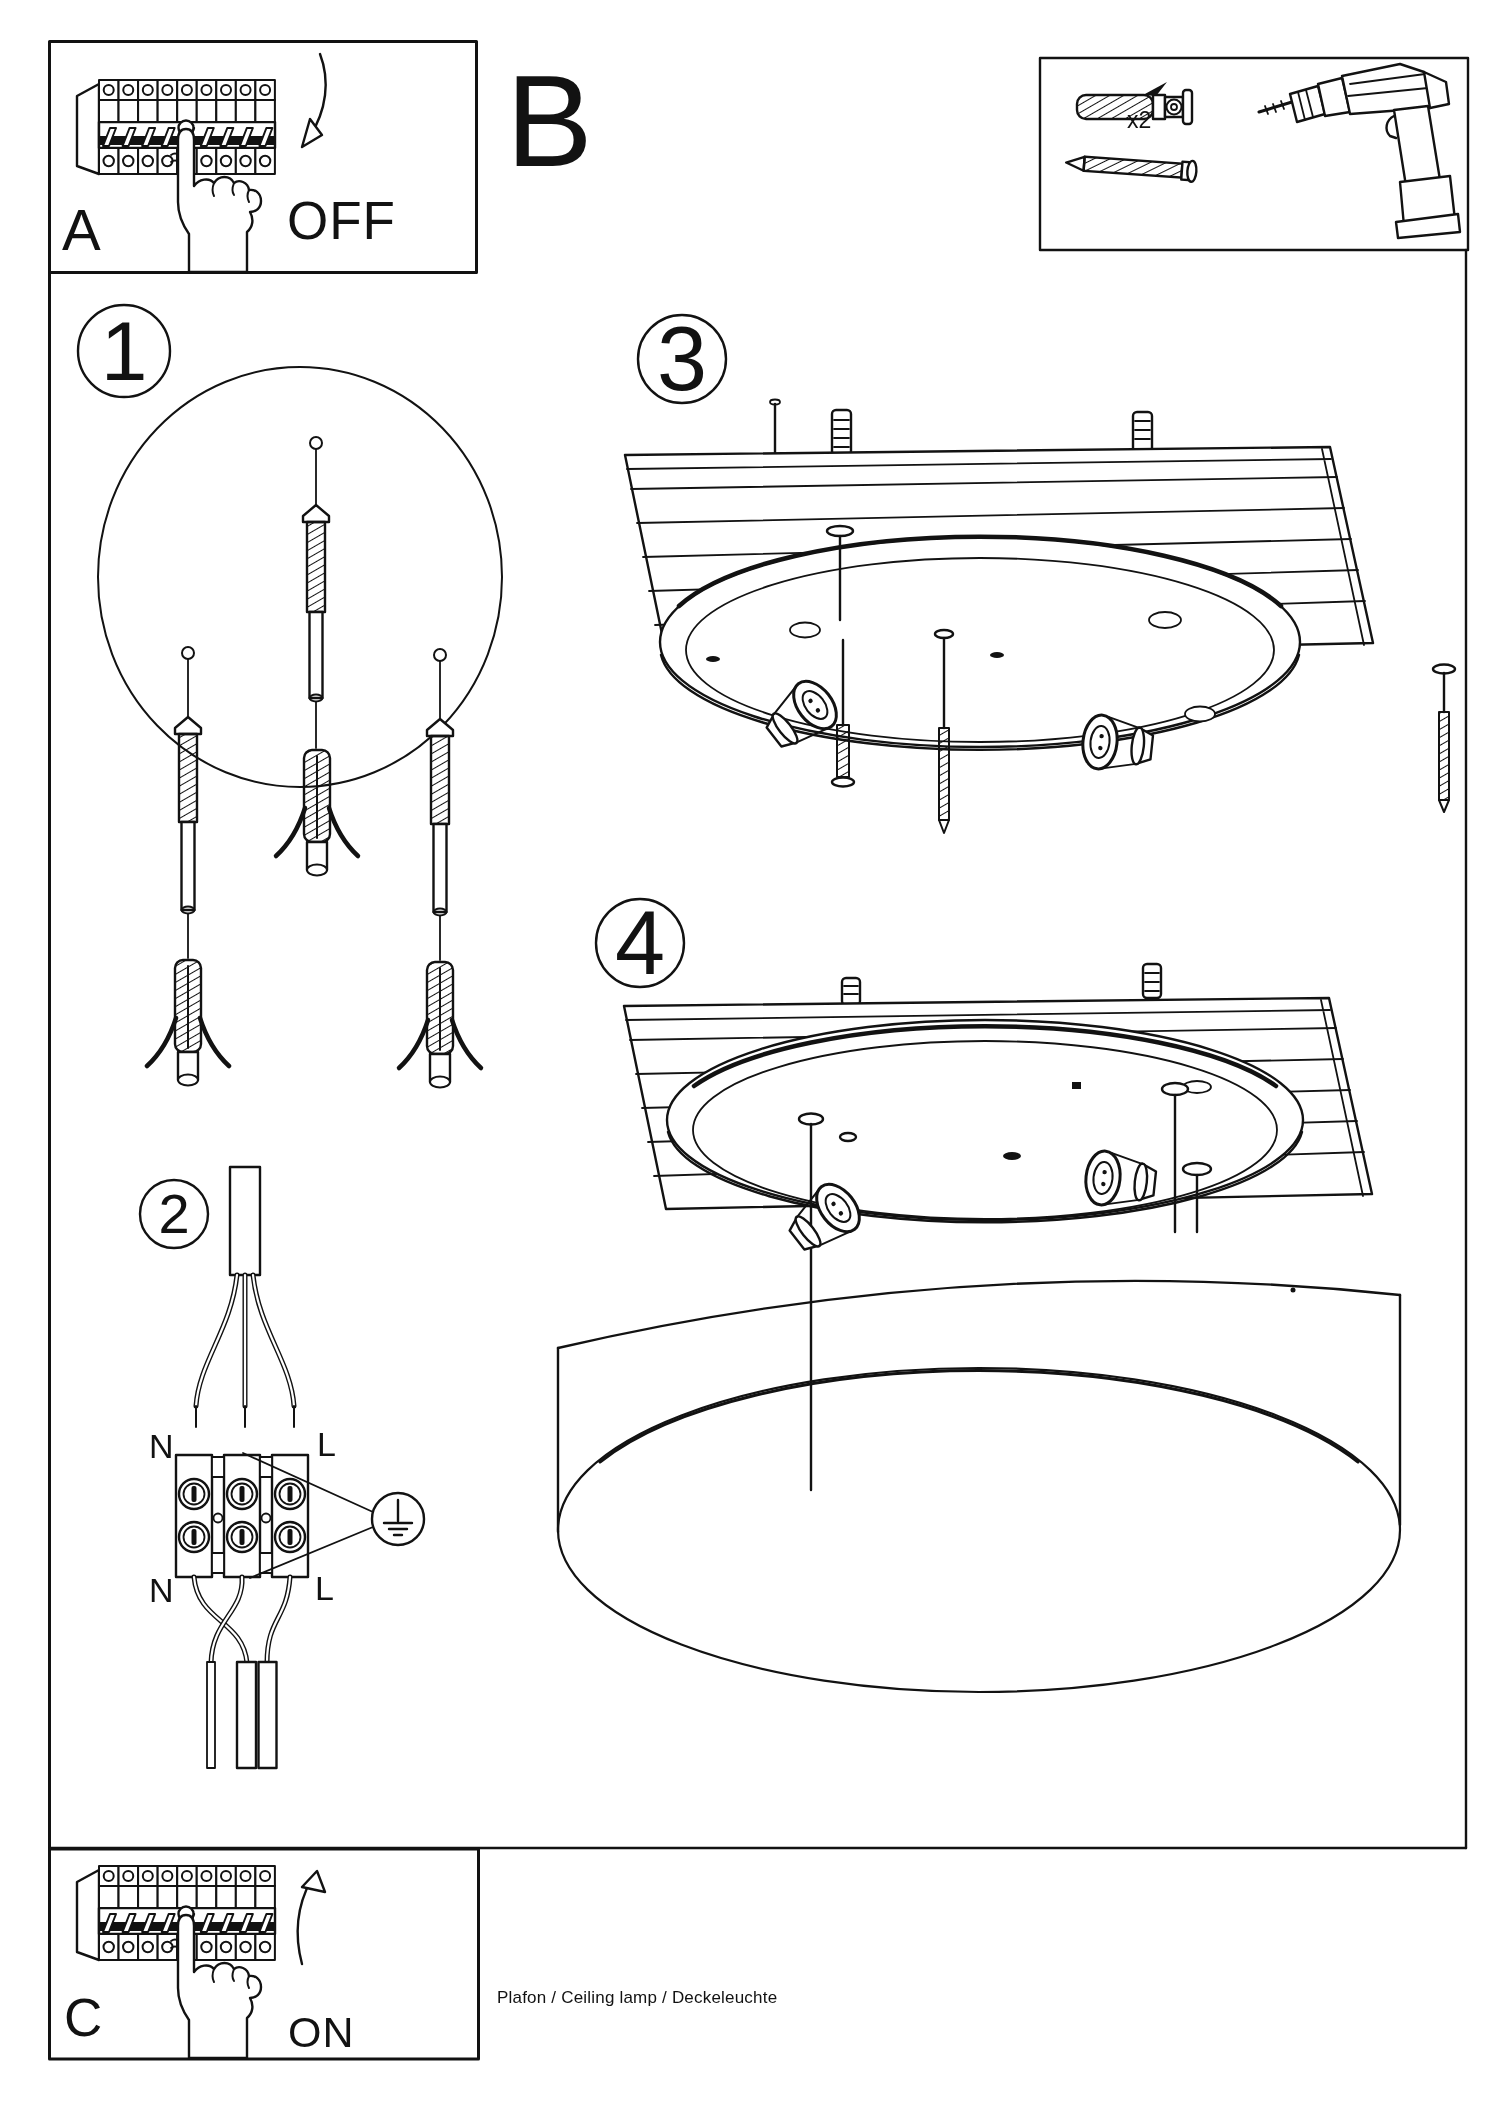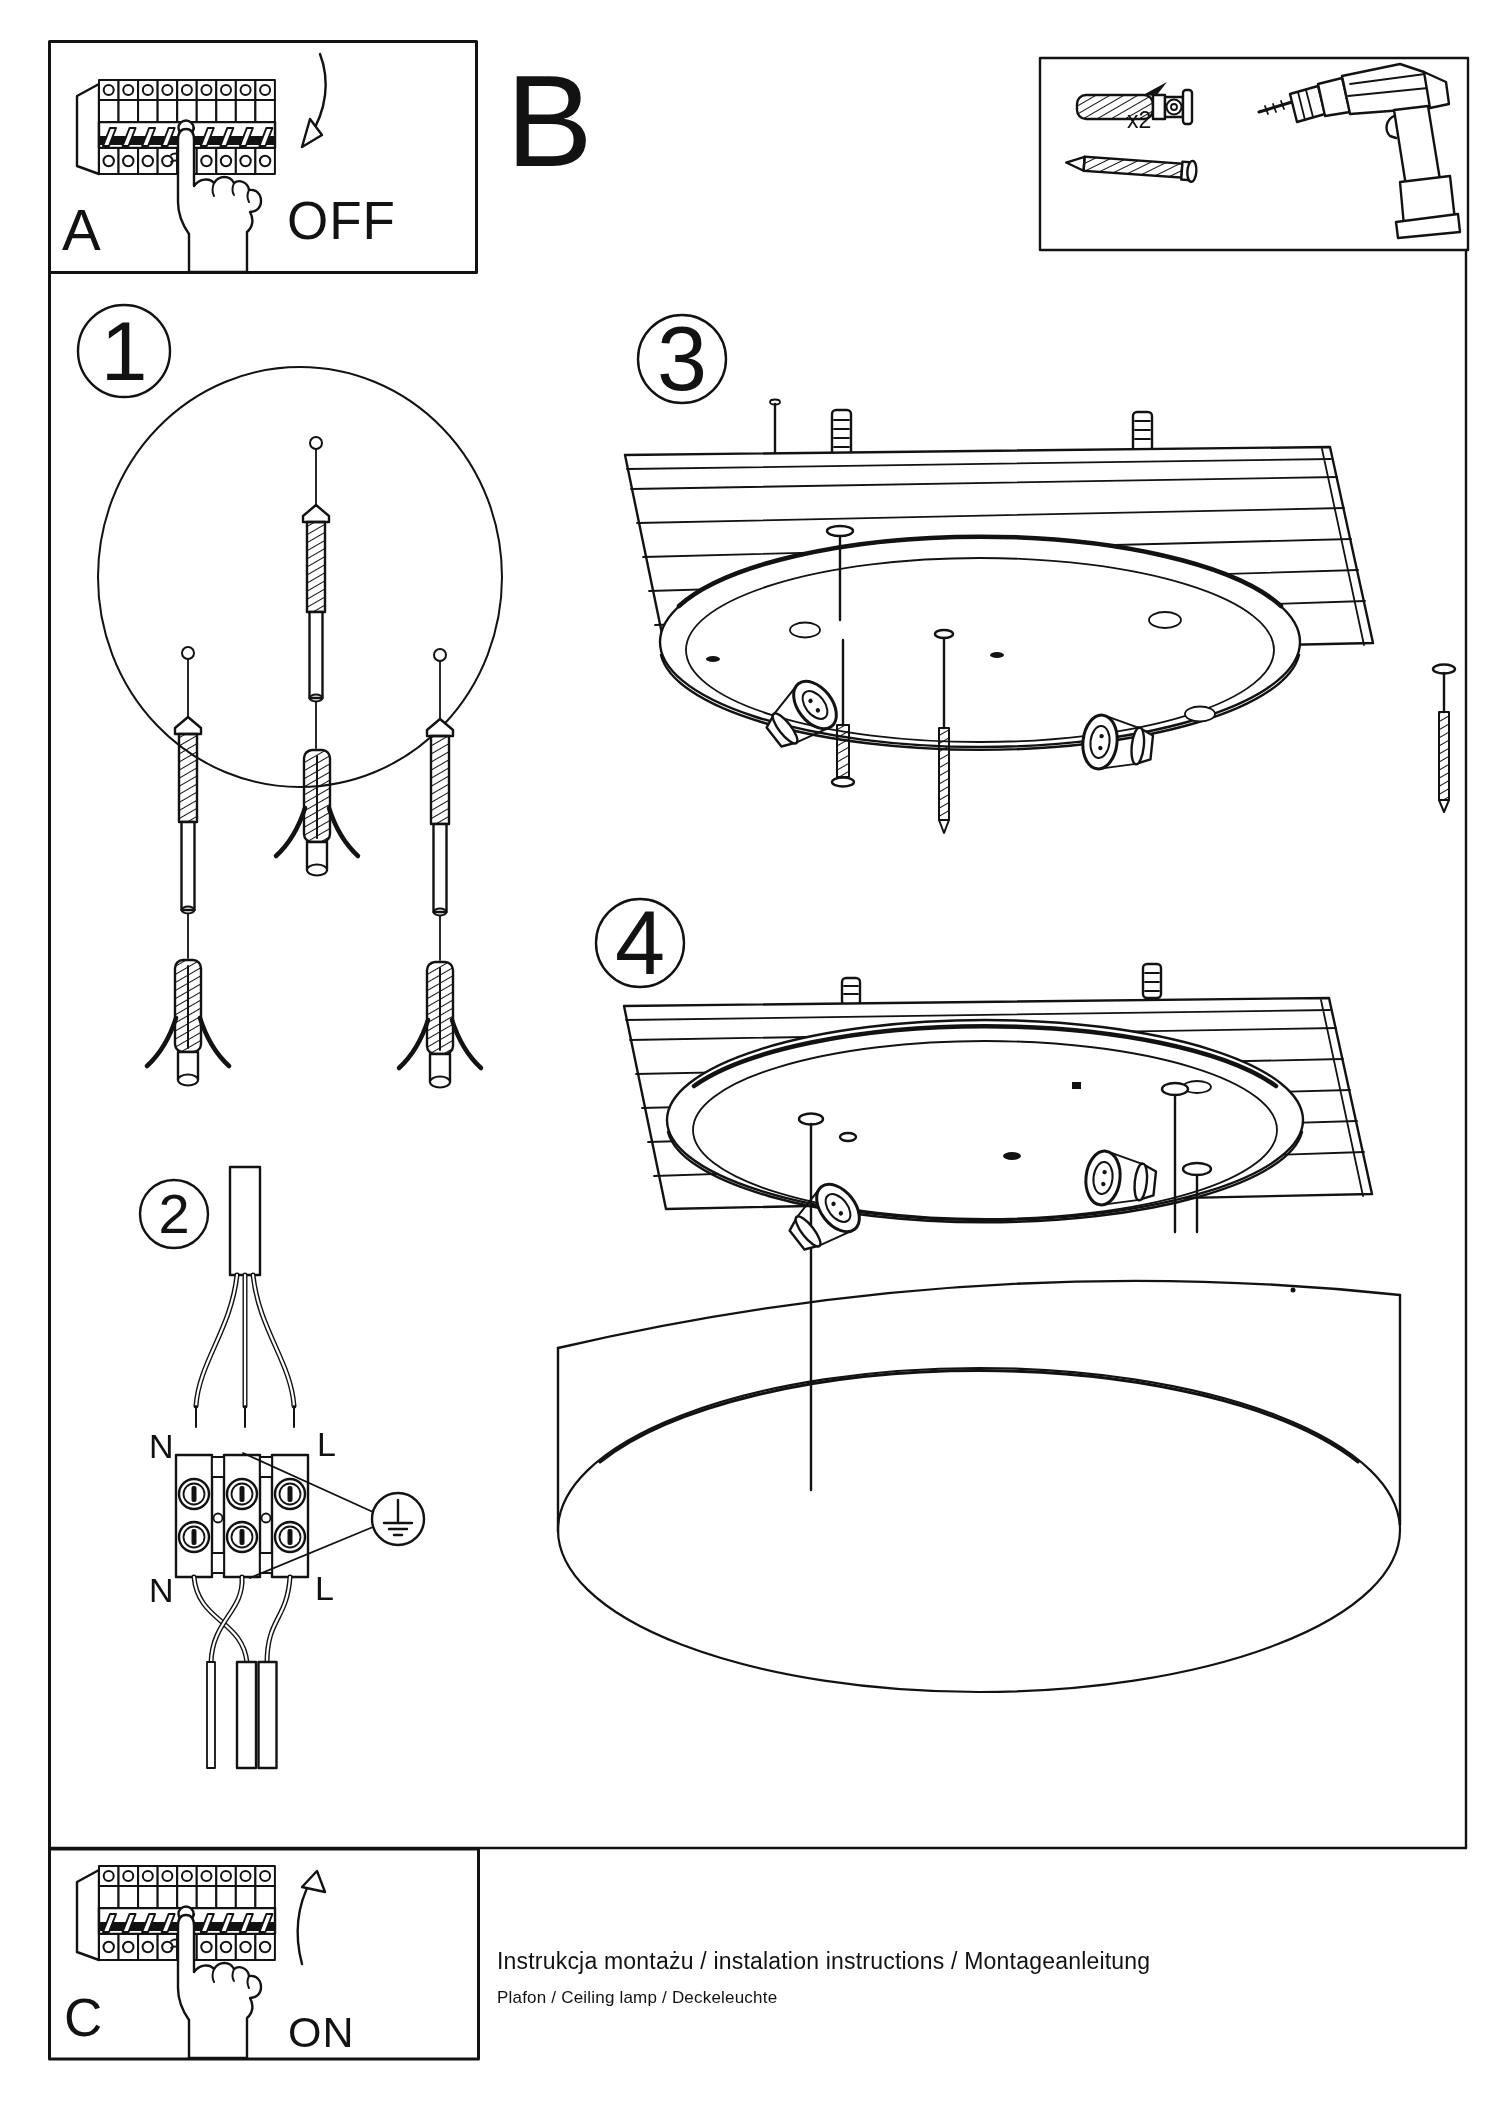--- a/index.html
+++ b/index.html
@@ -337,16 +337,15 @@
 <span class="t ctr" style="left:640px;top:943px;font-size:90px;">4</span>
 
 <span class="t" style="left:149px;top:1429px;font-size:34px;">N</span>
 <span class="t" style="left:317px;top:1427px;font-size:34px;">L</span>
 <span class="t" style="left:149px;top:1573px;font-size:34px;">N</span>
 <span class="t" style="left:315px;top:1571px;font-size:34px;">L</span>
 
 <span class="t" style="left:64px;top:1991px;font-size:53px;">C</span>
 <span class="t" style="left:288px;top:1975px;font-size:43px;letter-spacing:1px;margin-top:36px;">ON</span>
 
-<span class="t f1" style="left:497px;top:1950px;font-size:23px;">Instrukcja montażu / instalation instructions / Montageanleitung</span>
 <span class="t f2" style="left:497px;top:1989px;font-size:17px;">Plafon / Ceiling lamp / Deckeleuchte</span>
 
 </div>
 
 </body></html>

